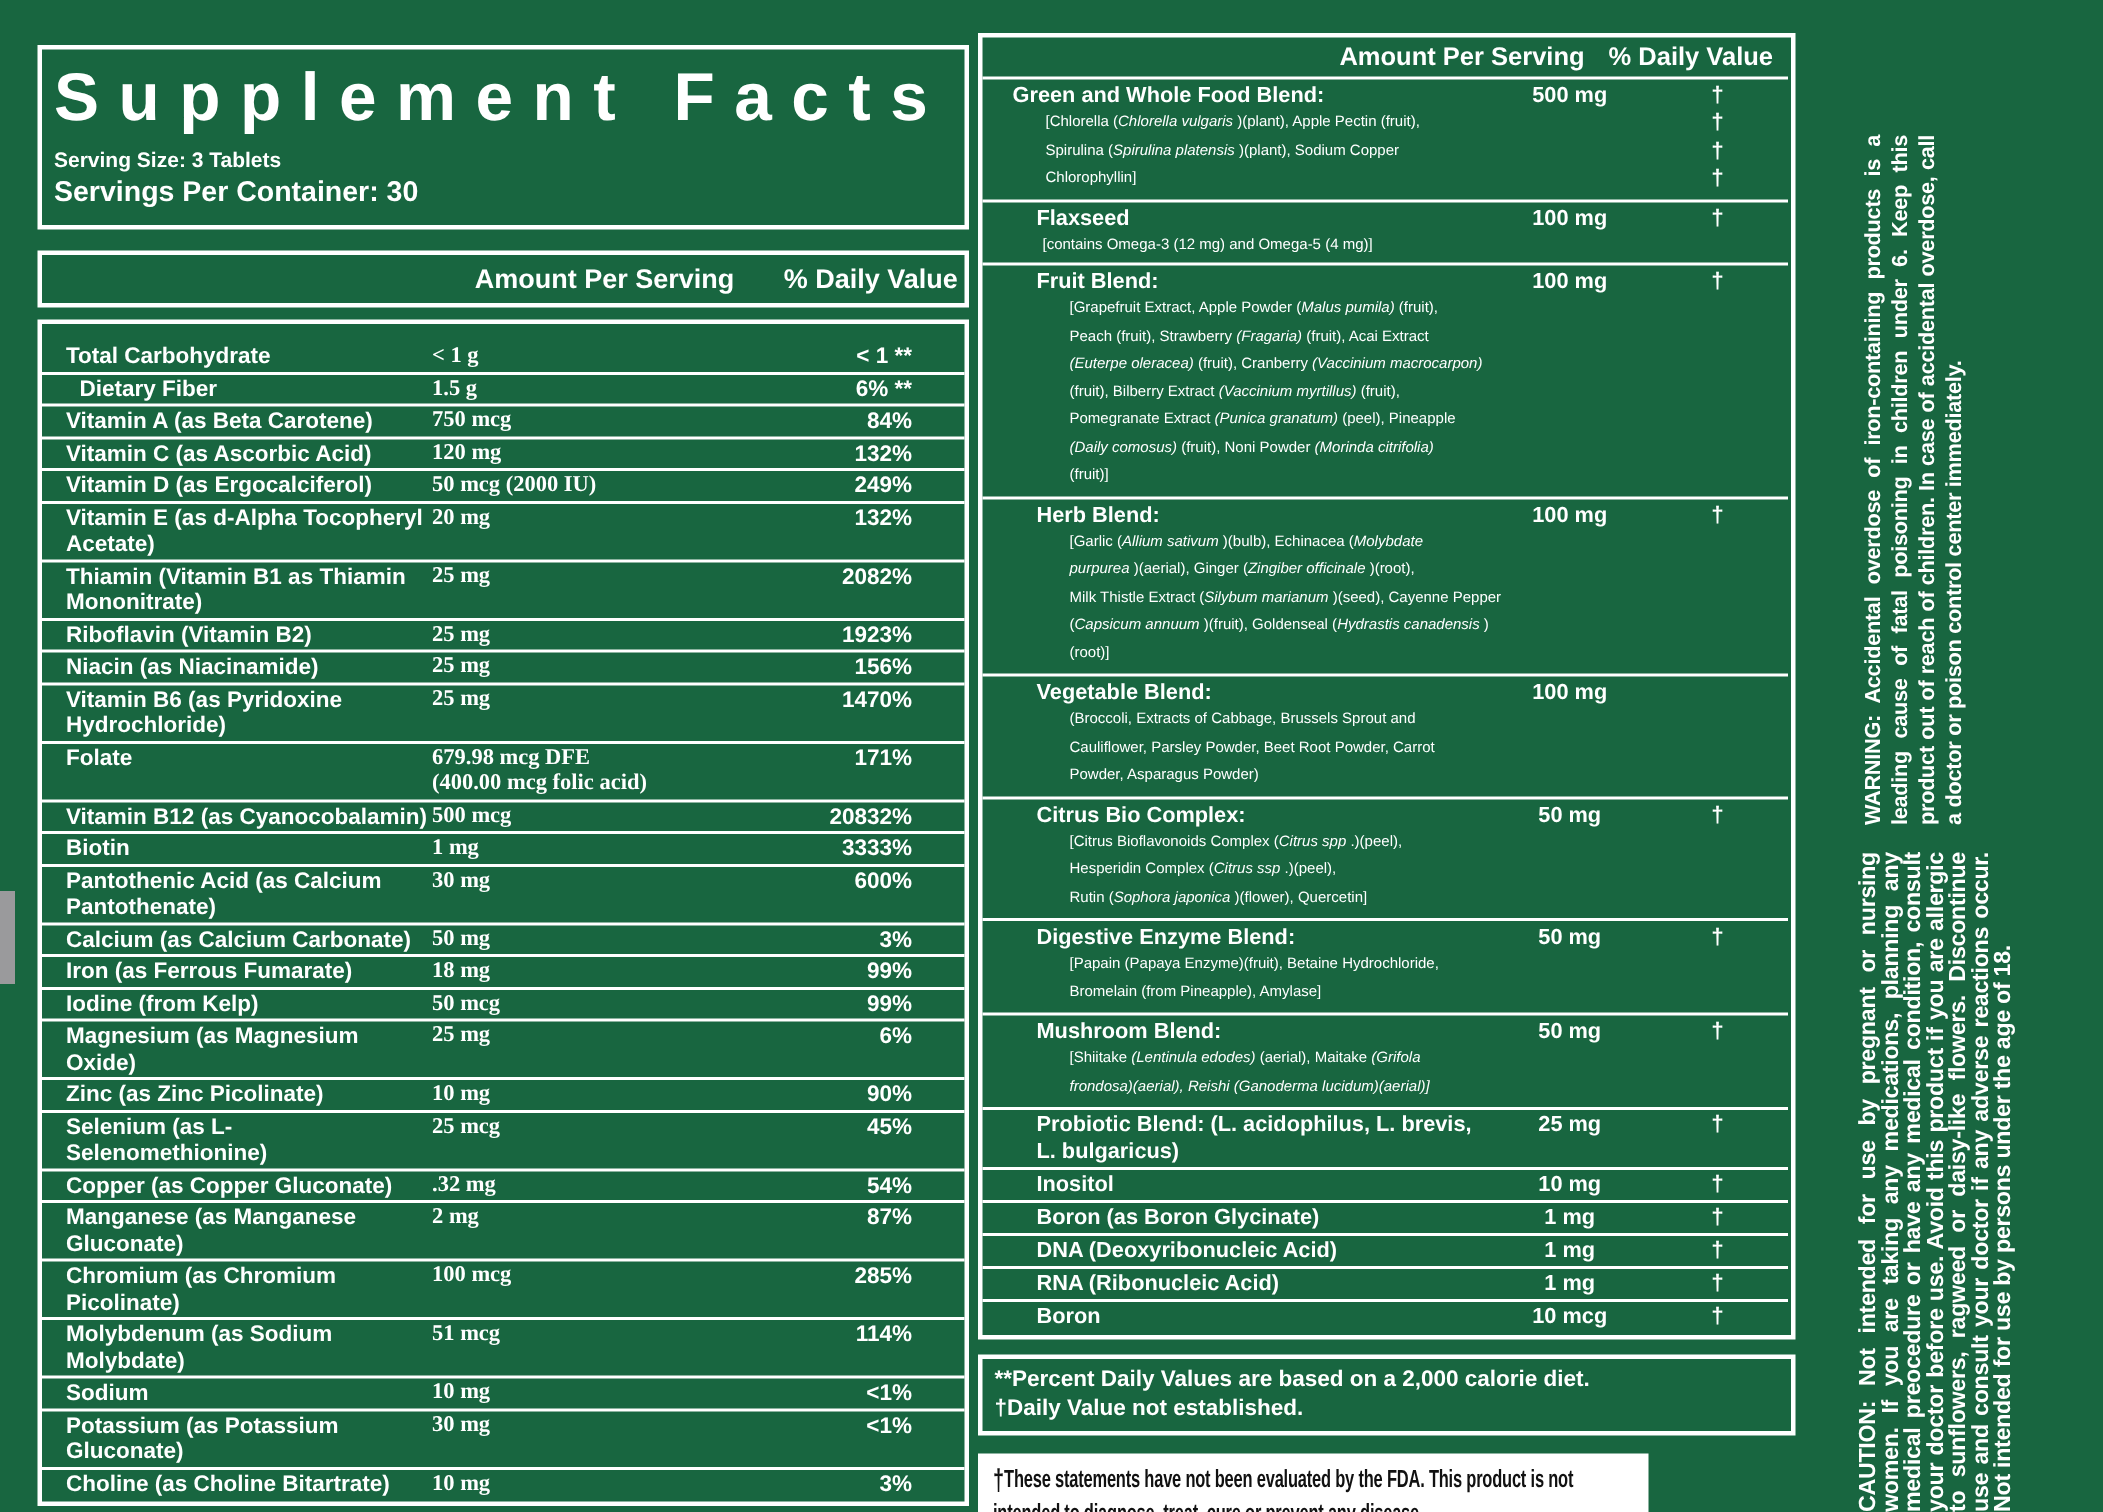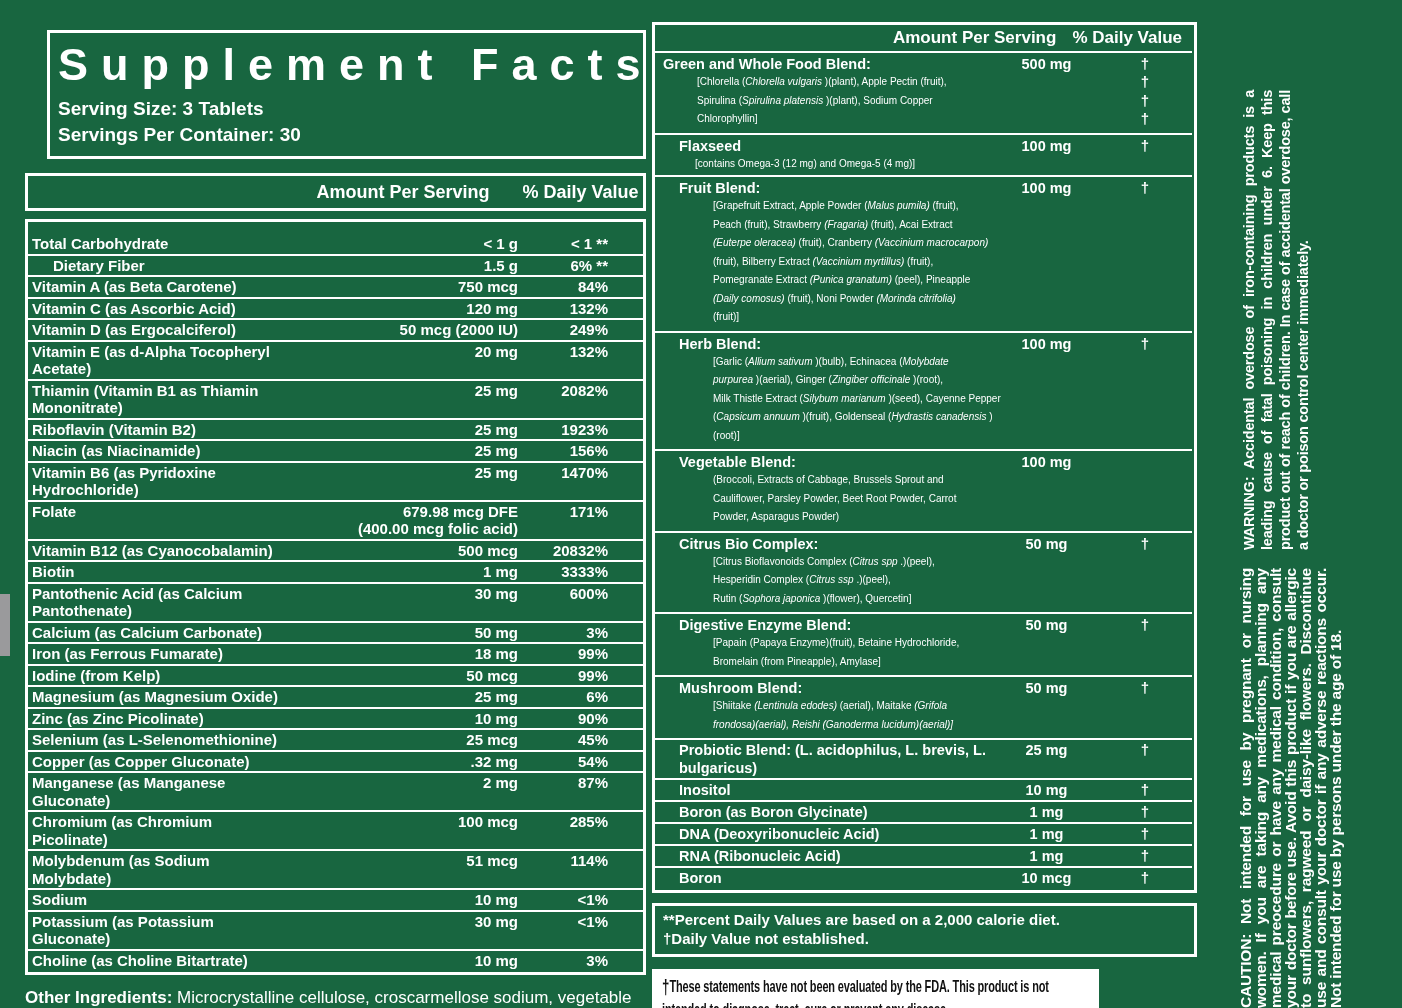--- a/index.html
+++ b/index.html
@@ -7,46 +7,46 @@
   body {
     position: relative;
     background:#186640;
     font-family:"Liberation Sans","DejaVu Sans",sans-serif;
     color:#ffffff;
     overflow:hidden;
   }
   .box { border:3px solid #fff; }
   
   .left-col { position:absolute; left:25px; top:30px; width:621px; }
-  .title-box { padding:6px 10px 10px 8px;margin-left:22px; }
+  .title-box { padding:6px 10px 10px 8px; }
   .sf-title { font-size:45px; font-weight:bold; letter-spacing:13px; white-space:nowrap; }
-  .serv { font-size:19px; font-weight:bold; margin-top:7px; }
+  .serv { font-size:14px; font-weight:bold; margin-top:7px; }
   .serv2 { font-size:19px; font-weight:bold; margin-top:4px; }
   .lheader { margin-top:14px; height:38px; display:grid; grid-template-columns:1fr 230px 125px; align-items:center; }
   .lheader span { font-size:18px; font-weight:bold; text-align:center; }
   .ltable { margin-top:8px; padding:12px 0 2px 0; }
   .lrow { display:grid; grid-template-columns:1fr 230px 125px; align-items:start; padding:1px 0; }
   .lrow + .lrow { border-top:2px solid #fff; }
   .lrow > div { line-height:17.5px; font-size:15px; font-weight:bold; }
-  .lname { padding-left:4px; }
+  .lname { padding-left:16px; }
   .lname.ind { padding-left:25px; }
-  .lamt { text-align:right; }
+  .lamt { text-align:left;font-family:Liberation Serif, serif; }
   .ldv { text-align:right; padding-right:35px; }
   .para { margin-top:12px; font-size:17px; line-height:22px; font-weight:normal; width:621px; }
   .para b { font-weight:bold; }
   
   .right-col { position:absolute; left:652px; top:22px; width:545px; }
   .rbox { padding:0 8px 2px 6px; }
   .rheader { display:flex; justify-content:flex-end; gap:16px; padding:3px 2px 3px 0; border-bottom:2px solid #fff; margin:0 -6px 0 -6px; padding-right:10px; }
   .rheader span { font-size:17px; font-weight:bold; }
   .rsec { padding:2px 0 4px 0; }
   .rsec + .rsec { border-top:2px solid #fff; margin:0 -6px; padding-left:22px; padding-right:6px; }
   .rsec.simple { padding-top:1px; padding-bottom:1px; }
   .rsec.tight { padding-bottom:2px; }
-  .rrow { display:grid; grid-template-columns:1fr 115px 82px; align-items:start; }
+  .rrow { display:grid; grid-template-columns:1fr 115px 82px; align-items:start;margin-left:12px; }
   .rrow > div { line-height:18px; }
   .rtitle { font-size:14.5px; font-weight:bold; padding-left:2px; }
   .ramt { font-size:14.5px; font-weight:bold; text-align:center; }
   .rdv { font-size:15px; font-weight:bold; text-align:center; }
   .drow { display:grid; grid-template-columns:1fr 82px; align-items:start; }
   .dtext { font-size:10px; font-weight:normal; line-height:18.5px; padding-left:36px; }
   .drow .rdv { line-height:18.5px; }
   .tight .dtext { padding-left:18px; }
   .fnbox { margin-top:10px; padding:4px 0 6px 8px; }
   .fnbox div { font-size:15px; font-weight:bold; line-height:19px; }

